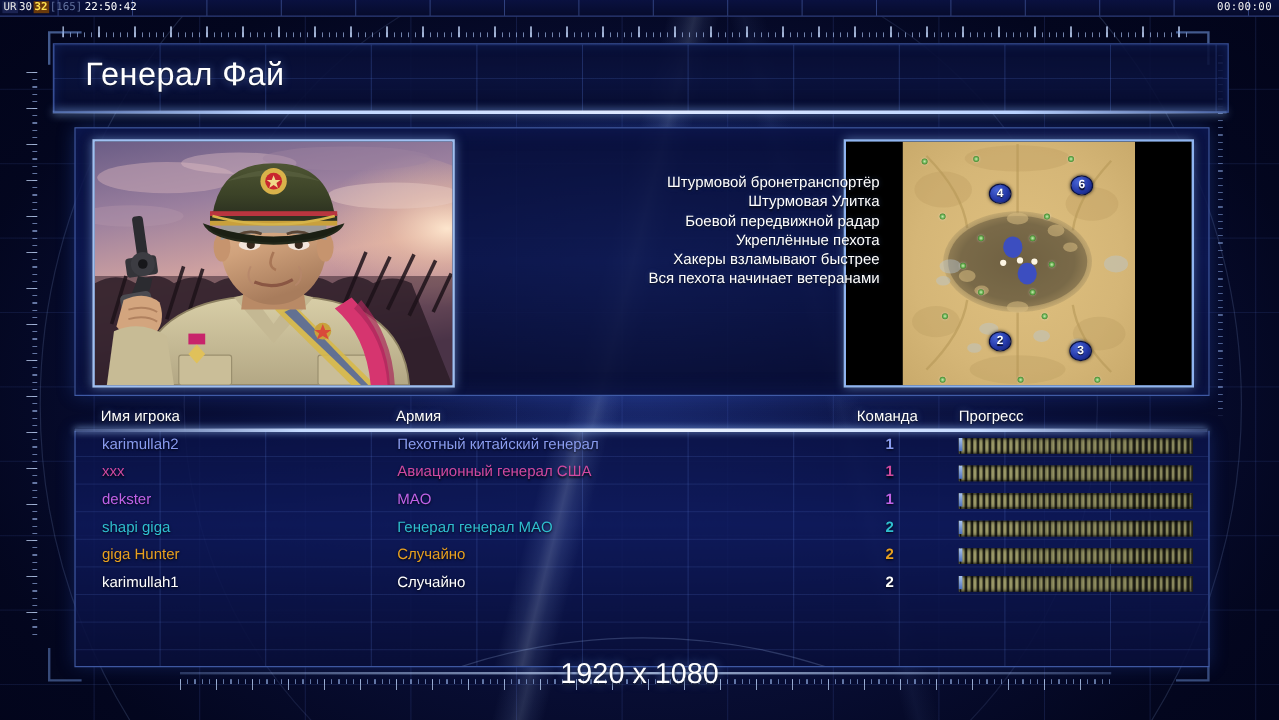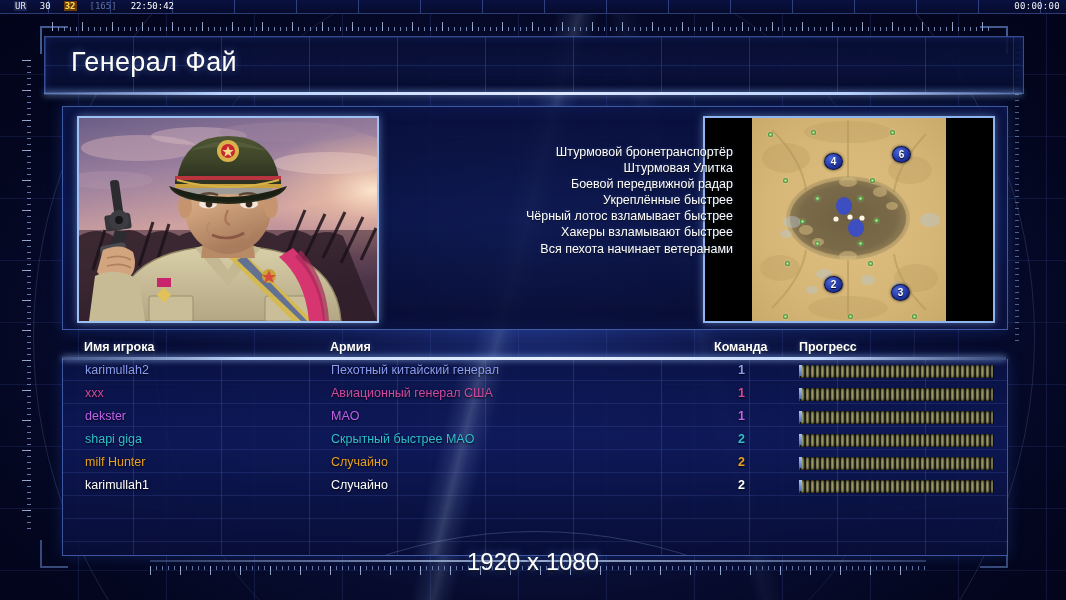--- a/index.html
+++ b/index.html
@@ -68,21 +68,21 @@
     font-size:9px;line-height:13px;white-space:nowrap;
     z-index:40;
   }
   #topbar .tb-grid{
     position:absolute;inset:0;
     background-image:linear-gradient(to right, rgba(95,125,210,0.45) 1px, transparent 1px);
     background-size:62px 100%;
     background-position:110px 0;
   }
   #fps-cluster{position:absolute;left:2px;top:0;z-index:2;}
-  #fps-cluster span{padding:0 1px;margin-left:12px;}
+  #fps-cluster span{padding:0 1px;}
   .fps-ur{color:#e8e8e8;background:#1b2352;}
   .fps-a{color:#f2f2f2;}
   .fps-b{color:#ffe14d;background:#6a3a0c;font-weight:bold;}
   .fps-c{color:#5f6f9c;}
   .fps-time{color:#ffffff;}
   #clock-right{position:absolute;right:6px;top:0;color:#f0f0f0;z-index:2;letter-spacing:0.3px;}
 
   
   .ruler{position:absolute;pointer-events:none;opacity:.85;}
   #ruler-top{
@@ -210,21 +210,21 @@
     background:radial-gradient(circle,#c8f0b0 0%,#4f9a3a 60%,#23521b 100%);
     box-shadow:0 0 2px rgba(255,255,255,.5);}
 
   
   #table-headers{
     position:absolute;left:62px;top:340px;width:944px;height:18px;
     z-index:12;
   }
   #table-headers span{
     position:absolute;top:0;
-    font-size:12.5px;color:#ffffff;font-weight:700;
+    font-size:12.5px;color:#ffffff;font-weight:400;
     text-shadow:0 1px 2px rgba(0,0,0,.95), 0 0 5px rgba(120,160,255,.5);
   }
   #hdr-name{left:22px;}
   #hdr-army{left:268px;}
   #hdr-team{left:652px;}
   #hdr-prog{left:737px;}
   #headers-rule{
     position:absolute;left:62px;top:357px;width:944px;height:3px;
     background:linear-gradient(90deg, rgba(160,195,255,0.35) 0%, #c5daff 20%, #eaf2ff 52%, #c5daff 80%, rgba(160,195,255,0.3) 100%);
     box-shadow:0 0 6px rgba(160,200,255,0.85);
@@ -458,22 +458,21 @@
 
         <path d="M16,158 q22,-10 44,4 l6,41 l-56,0 Z" fill="#c7bb95"></path>
       </svg>
     </div>
 
     <div id="ability-list">
       <ul>
         <li>Штурмовой бронетранспортёр</li>
         <li>Штурмовая Улитка</li>
         <li>Боевой передвижной радар</li>
-        <li>Укреплённые быстрее</li>
-        <li>Чёрный лотос взламывает быстрее</li>
+        <li>Укреплённые пехота</li>
         <li>Хакеры взламывают быстрее</li>
         <li>Вся пехота начинает ветеранами</li>
       </ul>
     </div>
 
     <div id="minimap-frame">
       <div id="minimap-img">
         <svg viewBox="0 0 194 203" preserveAspectRatio="none" style="position:absolute;inset:0;width:100%;height:100%;">
           <defs>
             <radialGradient id="sandg" cx="0.5" cy="0.5" r="0.75">
@@ -591,27 +590,27 @@
         </div>
         <div class="prow" style="top: 47px;">
           <div class="pname" style="color: rgb(192, 98, 232);">dekster</div>
           <div class="parmy" style="color: rgb(192, 98, 232);">MAO</div>
           <div class="pteam" style="color: rgb(192, 98, 232);">1</div>
           <div class="pbar" style="width: 193px;"></div>
           <div class="pbar-cap"></div>
         </div>
         <div class="prow" style="top: 70px;">
           <div class="pname" style="color: rgb(47, 191, 208);">shapi giga</div>
-          <div class="parmy" style="color: rgb(47, 191, 208);">Скрытный быстрее MAO</div>
+          <div class="parmy" style="color: rgb(47, 191, 208);">Генерал генерал MAO</div>
           <div class="pteam" style="color: rgb(47, 191, 208);">2</div>
           <div class="pbar" style="width: 193px;"></div>
           <div class="pbar-cap"></div>
         </div>
         <div class="prow" style="top: 93px;">
-          <div class="pname" style="color: rgb(232, 160, 32);">milf Hunter</div>
+          <div class="pname" style="color: rgb(232, 160, 32);">giga Hunter</div>
           <div class="parmy" style="color: rgb(232, 160, 32);">Случайно</div>
           <div class="pteam" style="color: rgb(232, 160, 32);">2</div>
           <div class="pbar" style="width: 193px;"></div>
           <div class="pbar-cap"></div>
         </div>
         <div class="prow" style="top: 116px;">
           <div class="pname" style="color: rgb(255, 255, 255);">karimullah1</div>
           <div class="parmy" style="color: rgb(255, 255, 255);">Случайно</div>
           <div class="pteam" style="color: rgb(255, 255, 255);">2</div>
           <div class="pbar" style="width: 193px;"></div>

